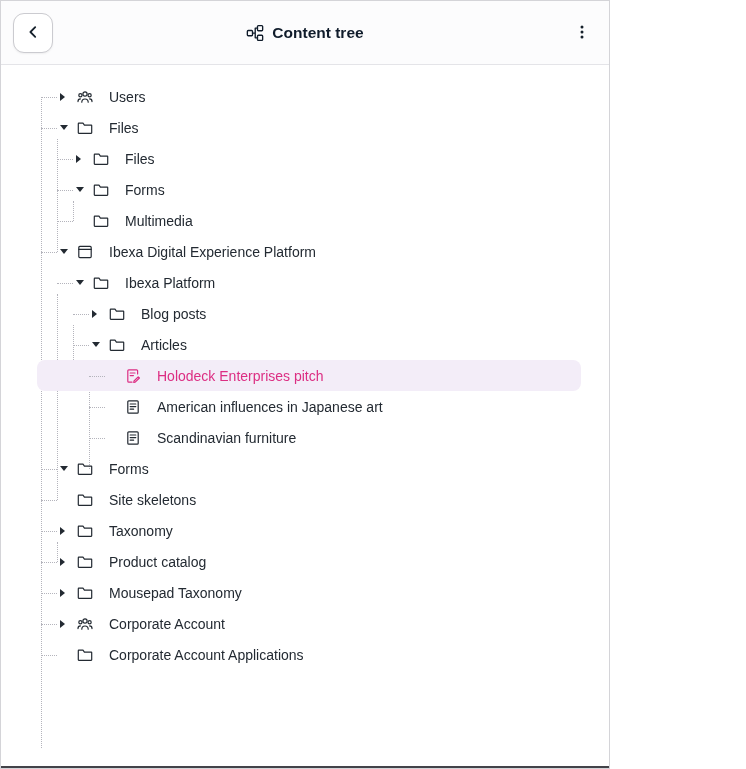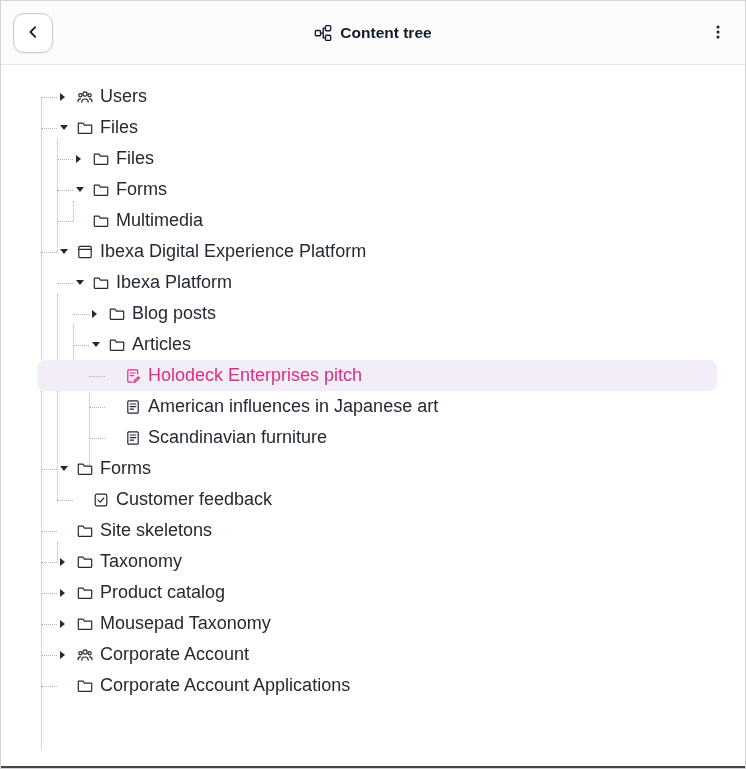--- a/index.html
+++ b/index.html
@@ -1,21 +1,21 @@
 <!DOCTYPE html>
 <html><head>
 <meta charset="utf-8">
 <style>
   * { box-sizing: border-box; margin: 0; padding: 0; }
   html, body { background: #ffffff; }
   body { font-family: "Liberation Sans", sans-serif; }
 
   .app {
     position: relative;
-    width: 746px; height: 769px;
+    width: 610px; height: 769px;
     background: #ffffff;
     border: 1px solid #d4d4d8;
     overflow: hidden;
   }
 
   
   .header {
     position: relative;
     height: 64px;
     background: #fcfcfd;
@@ -87,21 +87,21 @@
     border-top: 4px solid transparent;
     border-bottom: 4px solid transparent;
   }
   .caret.expanded {
     border-top: 5px solid currentColor;
     border-left: 4px solid transparent;
     border-right: 4px solid transparent;
   }
   .node-icon { width: 16px; height: 16px; flex: 0 0 16px; display: flex; align-items: center; }
   .node-icon svg { display: block; }
-  .node-label { margin-left: 7px; font-size: 18px; white-space: nowrap; }
+  .node-label { margin-left: 16px; font-size: 14px; white-space: nowrap; }
 
   .bottom-edge {
     position: absolute; left: 0; right: 0; bottom: 0;
     height: 2px; background: #434349;
   }
 </style>
 </head>
 <body>
 
 <div class="app" style="--accent: #dc2e83; --selected-bg: #f3edf8; --guide: #b4b4bc;">
@@ -284,30 +284,20 @@
         <span class="caret-slot">
           <span class="caret expanded"></span>
         </span>
         <span class="node-icon">
           <svg width="16" height="16" viewBox="0 0 16 16" fill="none" stroke="currentColor" stroke-width="1.2" stroke-linecap="round" stroke-linejoin="round">
             <path d="M1.8 3.2h4.2l1.4 1.9h6.8c.3 0 .5.2.5.5v7.2c0 .3-.2.5-.5.5H1.8c-.3 0-.5-.2-.5-.5V3.7c0-.3.2-.5.5-.5z"></path>
           </svg>
         </span>
         <span class="node-label">Forms</span>
       </div>
-      <div class="row" style="--d: 1;">
-        <span class="caret-slot"></span>
-        <span class="node-icon">
-          <svg width="16" height="16" viewBox="0 0 16 16" fill="none" stroke="currentColor" stroke-width="1.2" stroke-linecap="round" stroke-linejoin="round">
-            <rect x="2.2" y="2.2" width="11.6" height="11.6" rx="1.6"></rect>
-            <path d="M5.2 8.2l2 2 3.6-4.2"></path>
-          </svg>
-        </span>
-        <span class="node-label">Customer feedback</span>
-      </div>
       <div class="row" style="--d: 0;">
         <span class="caret-slot"></span>
         <span class="node-icon">
           <svg width="16" height="16" viewBox="0 0 16 16" fill="none" stroke="currentColor" stroke-width="1.2" stroke-linecap="round" stroke-linejoin="round">
             <path d="M1.8 3.2h4.2l1.4 1.9h6.8c.3 0 .5.2.5.5v7.2c0 .3-.2.5-.5.5H1.8c-.3 0-.5-.2-.5-.5V3.7c0-.3.2-.5.5-.5z"></path>
           </svg>
         </span>
         <span class="node-label">Site skeletons</span>
       </div>
       <div class="row" style="--d: 0;">

